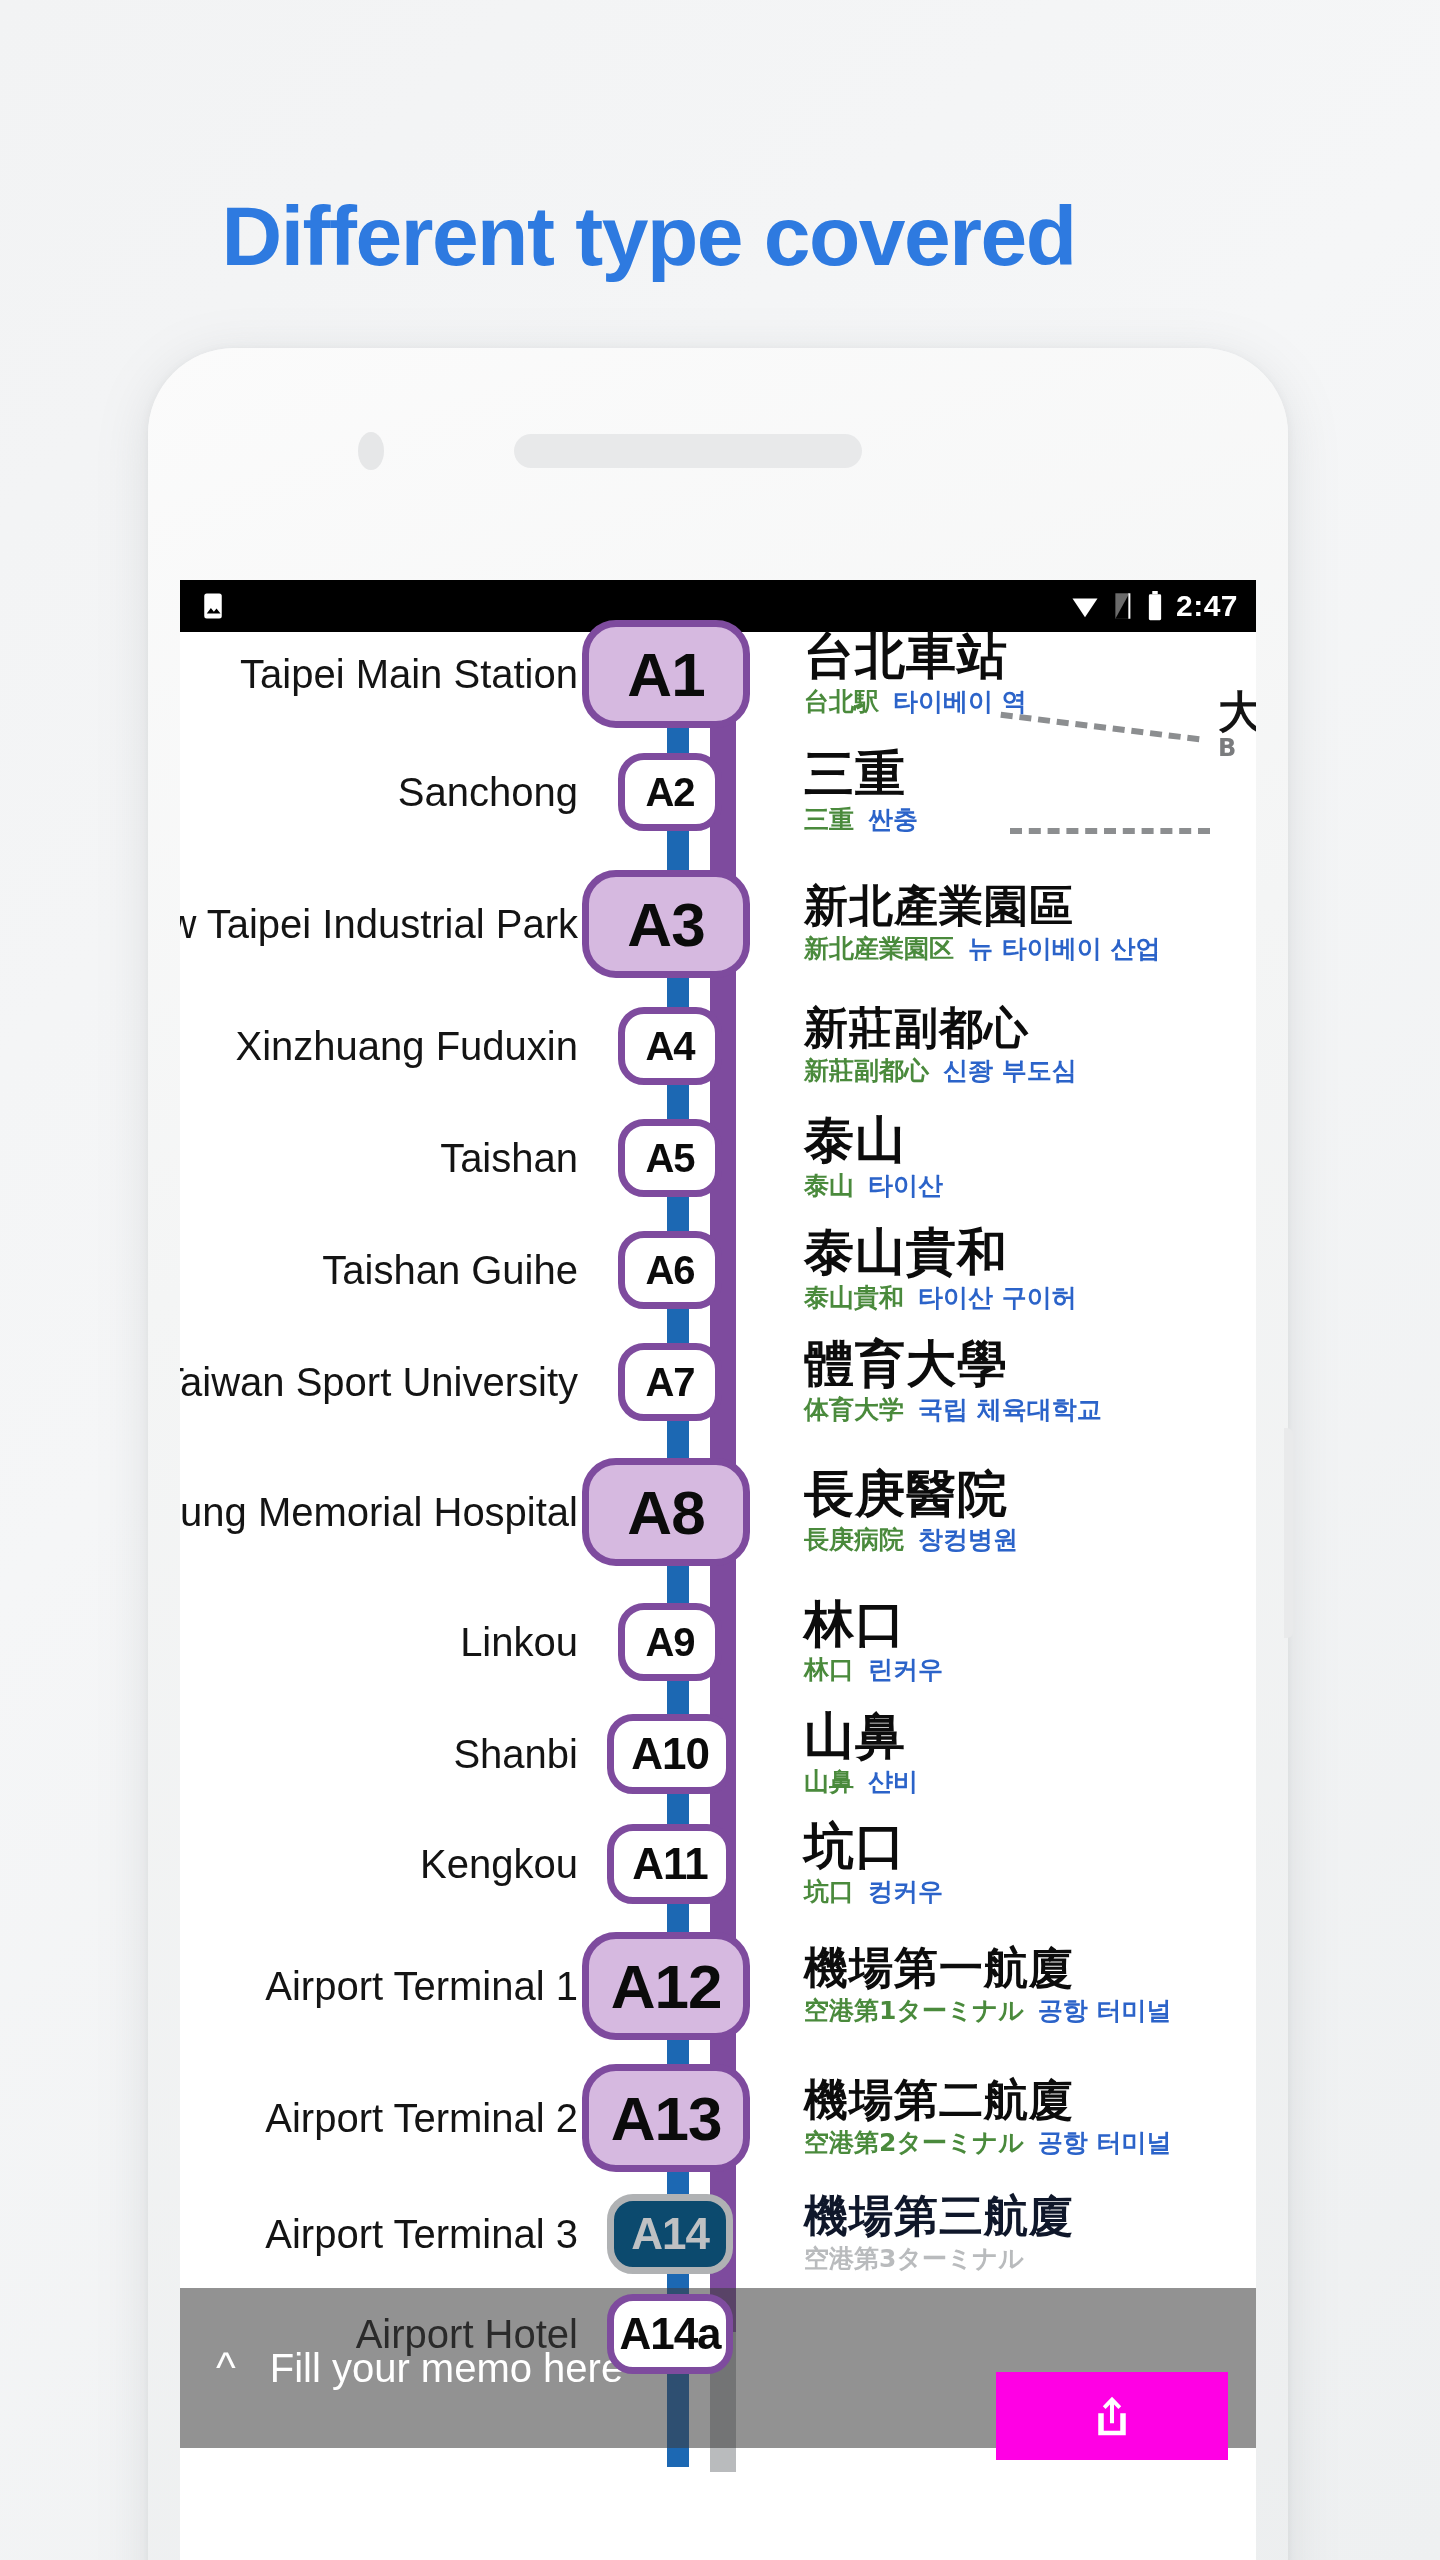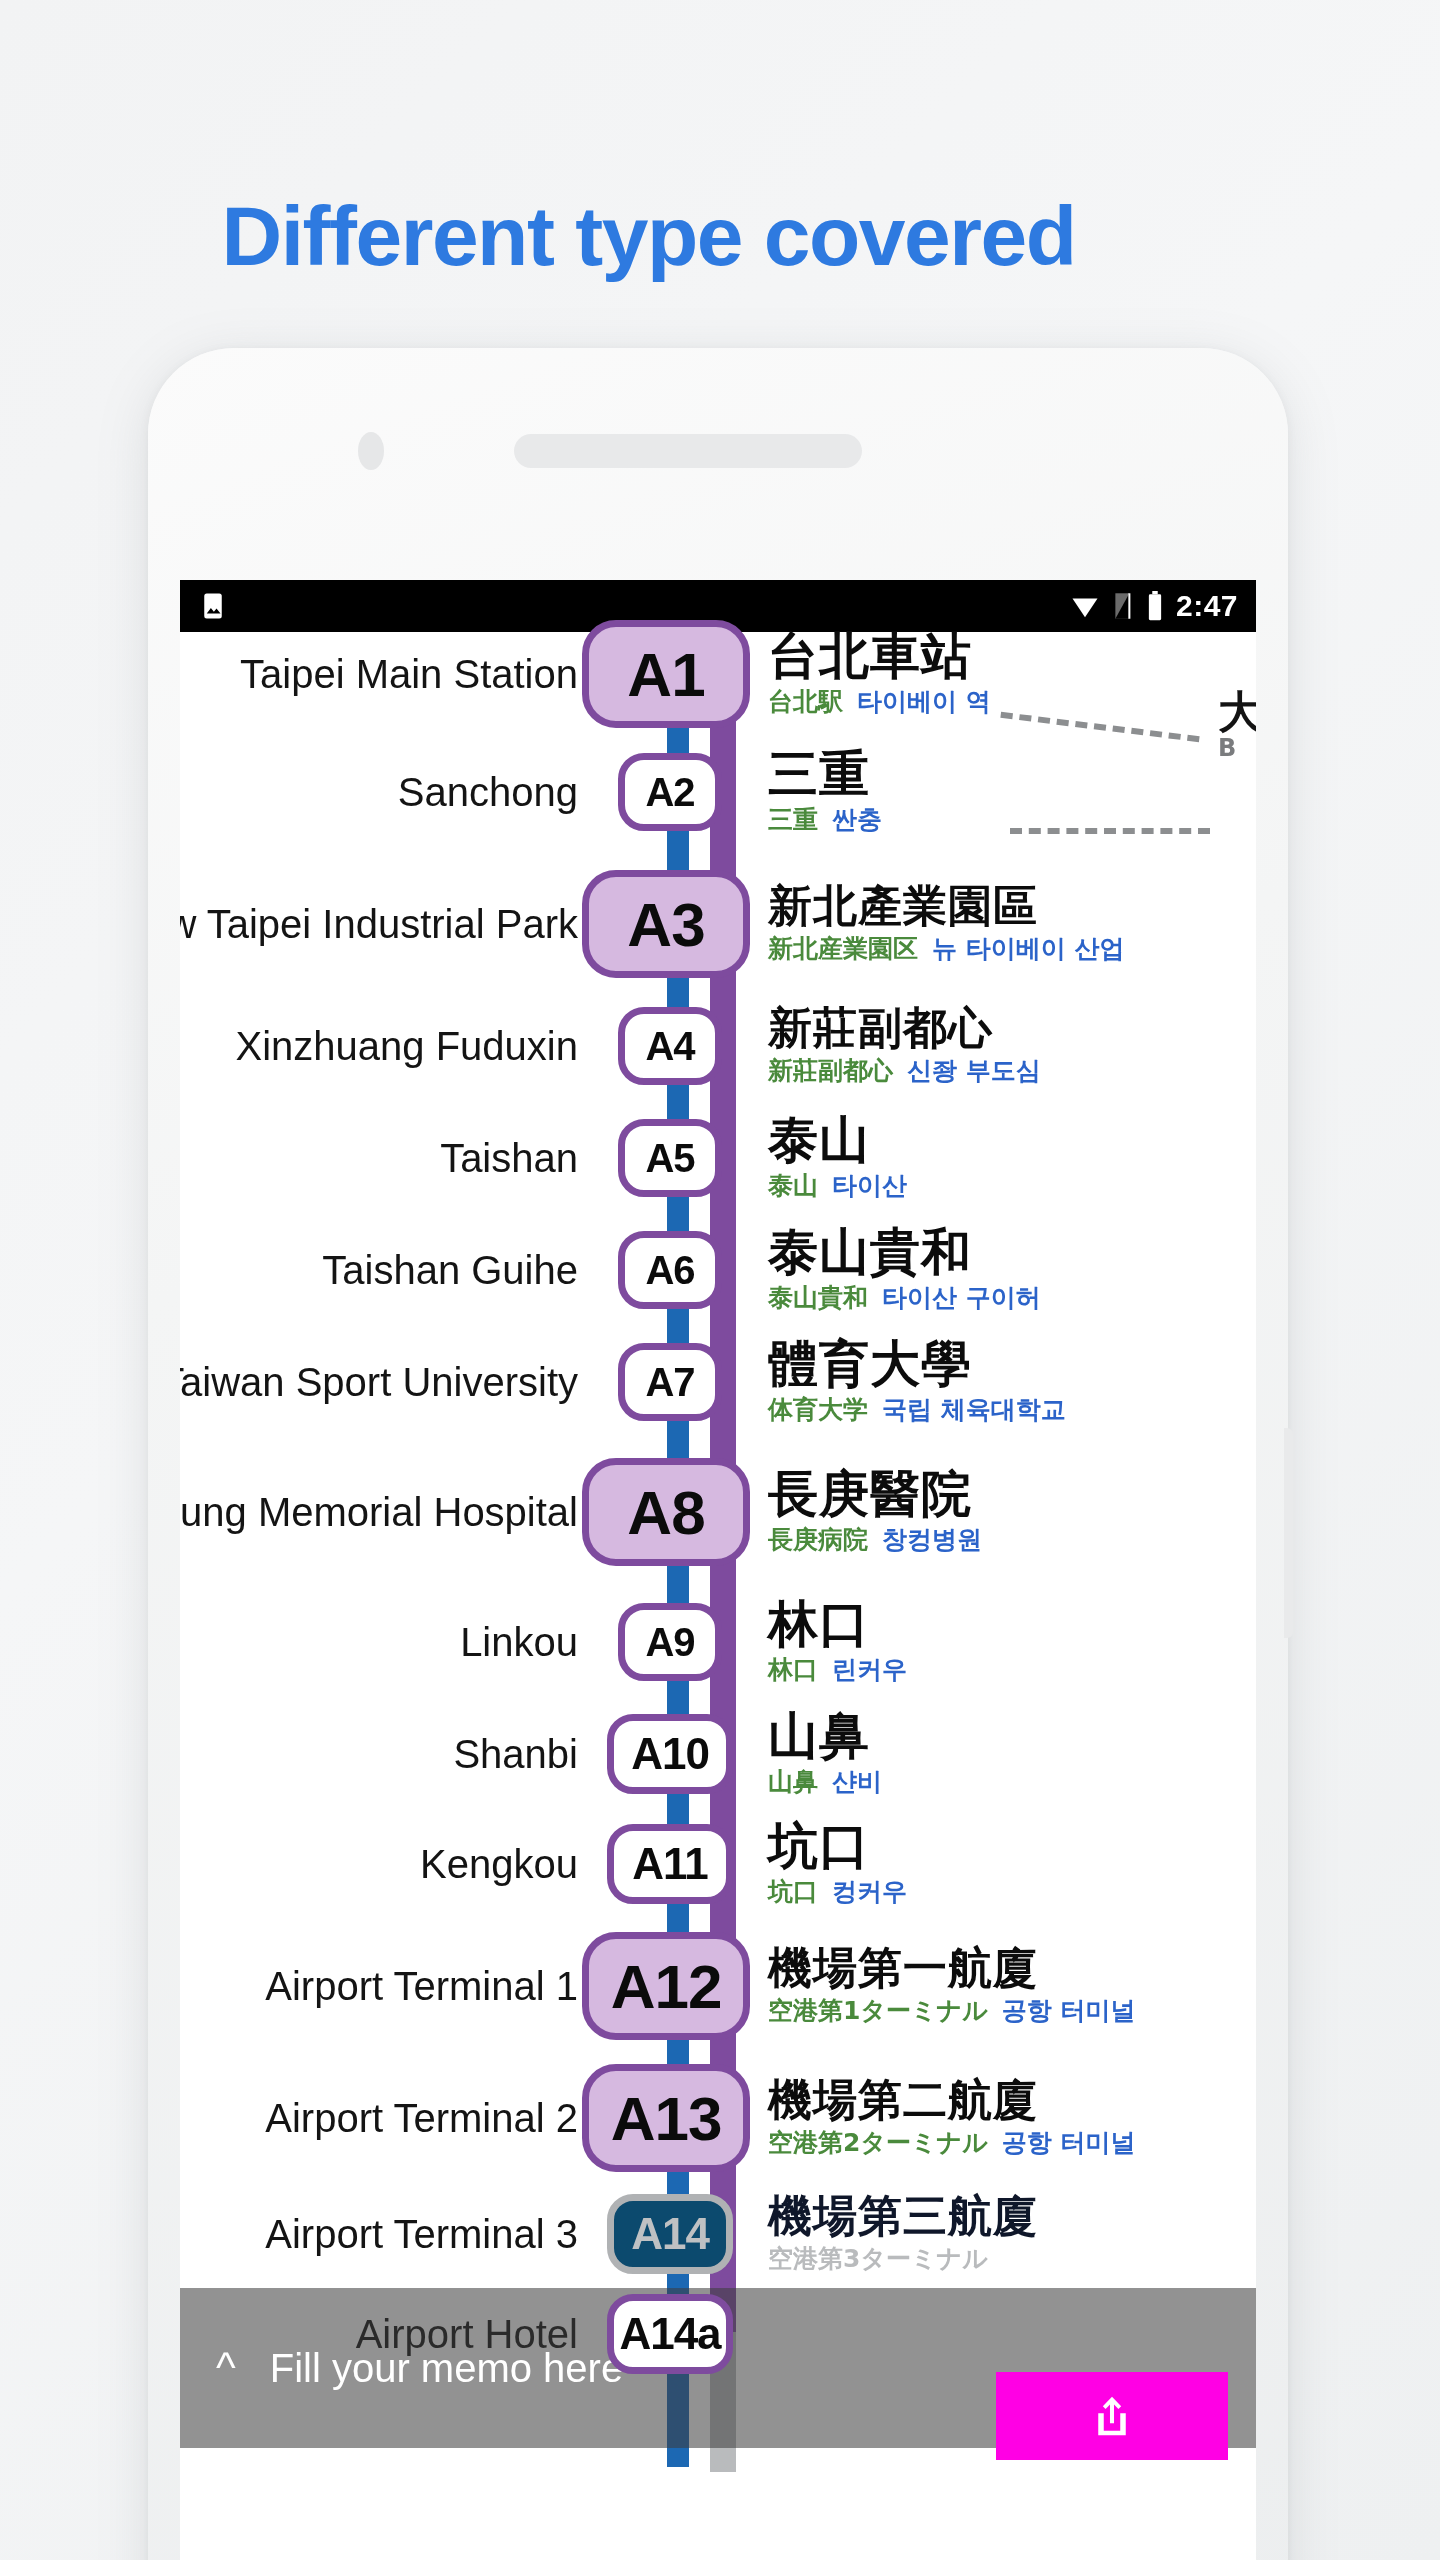--- a/index.html
+++ b/index.html
@@ -97,21 +97,21 @@
   .badge.small{ width:104px; height:78px; font-size:40px; }
   .badge.big{
     width:168px; height:108px; font-size:62px;
     background:#d6b9e0; border-radius:34px; left:402px;
   }
   .badge.wide{ width:126px; height:80px; font-size:44px; left:427px; }
   .badge.dim{
     border-color:#b0b2b4; background:#0c4a6e; color:#bfc1c3;
   }
 
-  .cjk{ position:absolute; left:588px; }
+  .cjk{ position:absolute; left:624px; }
   .cjk .zh{
     font-size:50px; color:#0c0c0c; font-weight:bold; line-height:1.04;
     font-family:"DejaVu Sans", sans-serif; letter-spacing:1px;
   }
   .cjk .zh.small{ font-size:44px; }
   .cjk .sub{ margin-top:3px; white-space:nowrap; font-family:"DejaVu Sans", sans-serif; }
   .cjk .sub .ja{ font-size:25px; color:#4a8a3c; font-weight:bold; }
   .cjk .sub .ko{ font-size:25px; color:#2b63c9; font-weight:bold; margin-left:14px; }
 
   

